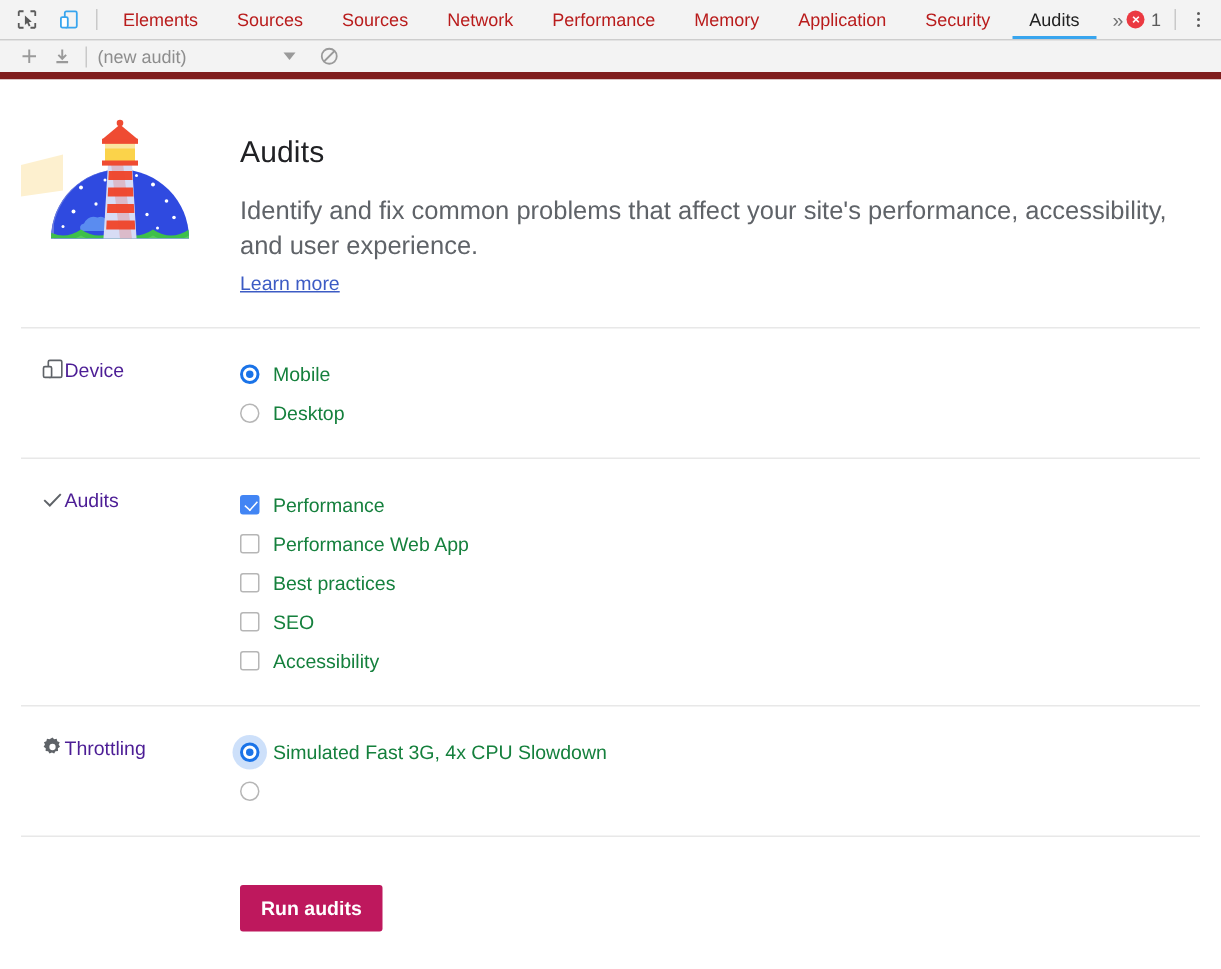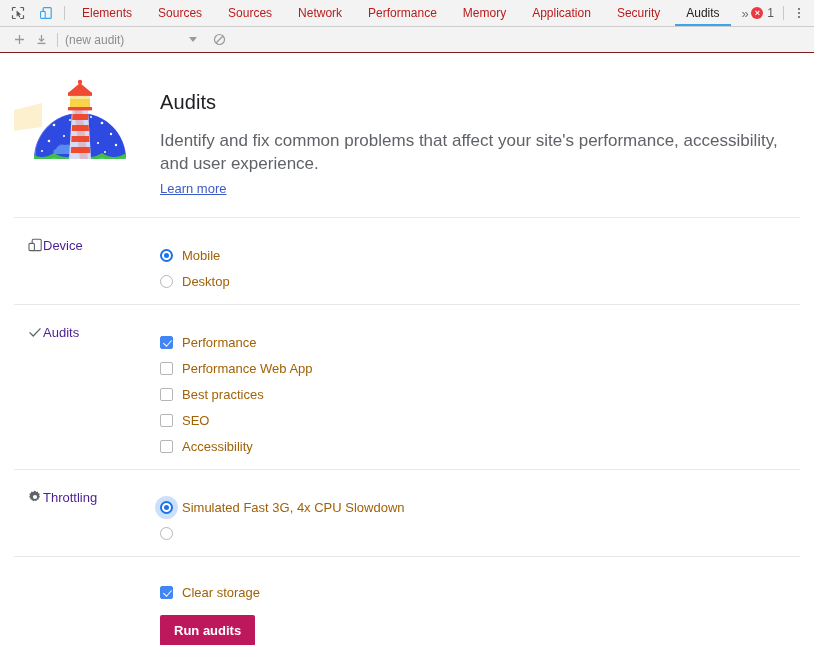--- a/index.html
+++ b/index.html
@@ -100,21 +100,21 @@
     justify-content: center;
     gap: 2px;
     margin: 0 4px;
   }
   .kebab i { width: 2px; height: 2px; background: #5a5a5a; border-radius: 50%; display: block; }
 
   
   .subbar {
     height: 26px;
     background: #f3f3f3;
-    border-bottom: 1px solid #7f1d1d;
+    border-bottom: 5px solid #7f1d1d;
     display: flex;
     align-items: center;
     padding-left: 8px;
     font-size: 12px;
     color: #8a8a8a;
   }
   .sb-btn {
     width: 22px; height: 20px;
     display: flex; align-items: center; justify-content: center;
   }
@@ -205,25 +205,25 @@
   }
   .sec-icon {
     width: 17px; height: 17px;
     display: flex; align-items: center; justify-content: center;
     flex: 0 0 17px;
   }
   .sec-body { flex: 1; }
 
   .opt-row {
     display: flex;
-    align-items: flex-end;
+    align-items: center;
     height: 26px;
     gap: 9px;
     font-size: 13px;
-    color: #a16207;
+    color: #15803d;
     cursor: default;
   }
   .opt-row .lbl { line-height: 1; }
 
   
   .radio {
     width: 13px; height: 13px;
     border-radius: 50%;
     border: 1.5px solid #b6b6b6;
     background: #fff;
@@ -524,21 +524,17 @@
         <span class="radio"></span>
       </div>
     </div>
   </div>
 
   <div class="divider"></div>
 
   <div class="footer-sec">
     <div class="sec-label"></div>
     <div class="footer-body">
-      <div class="opt-row">
-        <span class="cbox checked"></span>
-        <span class="lbl">Clear storage</span>
-      </div>
       <button class="run-btn">Run audits</button>
     </div>
   </div>
 
 </div>
 
 </body></html>

